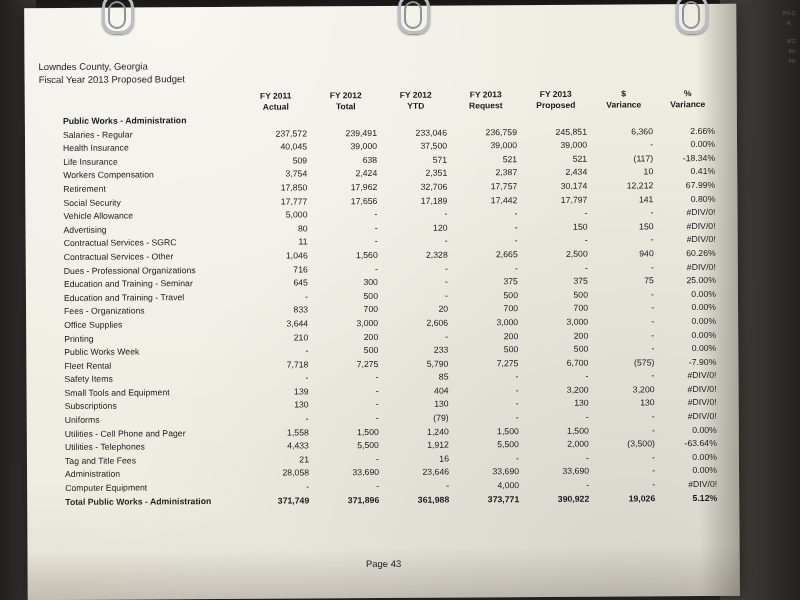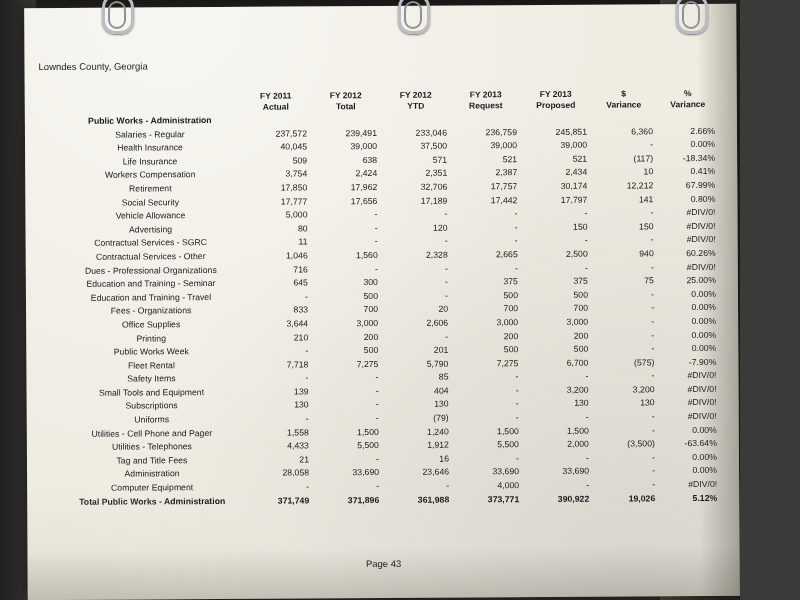--- a/index.html
+++ b/index.html
@@ -2,21 +2,21 @@
 <html><head>
 <meta charset="utf-8">
 <style>
   html, body {
     margin: 0;
     padding: 0;
     background: #3a3a38;
   }
   #page {
     position: relative;
-    width: 740px;
+    width: 800px;
     height: 600px;
     overflow: hidden;
     background: #2e2c2a;
     font-family: "Liberation Sans", sans-serif;
   }
   
   .bg-left {
     position: absolute;
     left: 0; top: 0;
     width: 36px; height: 600px;
@@ -130,21 +130,21 @@
   }
   table.budget th.lbl { text-align: left; }
   table.budget td {
     padding: 1px 4px;
     text-align: right;
     white-space: nowrap;
     line-height: 11.6px;
     font-size: 8.7px;
   }
   table.budget td.lbl {
-    text-align: center;
+    text-align: left;
     padding-left: 24px;
   }
   .row-section td.lbl {
     font-weight: bold;
     padding-left: 20px;
   }
   .row-total td {
     font-weight: bold;
     padding-top: 9px;
   }
@@ -189,20 +189,21 @@
   <div class="side-note" style="top:20px;">R...</div>
   <div class="side-note" style="top:38px;">MO</div>
   <div class="side-note" style="top:48px;">Mc</div>
   <div class="side-note" style="top:58px;">PH</div>
 
   <div class="page-sheet">
     <div class="doc">
 
       <div class="doc-head">
         <div>Lowndes County, Georgia</div>
+        <div>Fiscal Year 2013 Proposed Budget</div>
       </div>
 
       <table class="budget">
         <thead>
           <tr>
             <th class="lbl"></th>
             <th class="col-actual">
               <div>FY 2011</div>
               <div>Actual</div>
             </th>
@@ -401,21 +402,21 @@
               <td>-</td>
               <td>200</td>
               <td>200</td>
               <td>-</td>
               <td>0.00%</td>
             </tr>
           <tr>
               <td class="lbl">Public Works Week</td>
               <td>-</td>
               <td>500</td>
-              <td>201</td>
+              <td>233</td>
               <td>500</td>
               <td>500</td>
               <td>-</td>
               <td>0.00%</td>
             </tr>
           <tr>
               <td class="lbl">Fleet Rental</td>
               <td>7,718</td>
               <td>7,275</td>
               <td>5,790</td>

